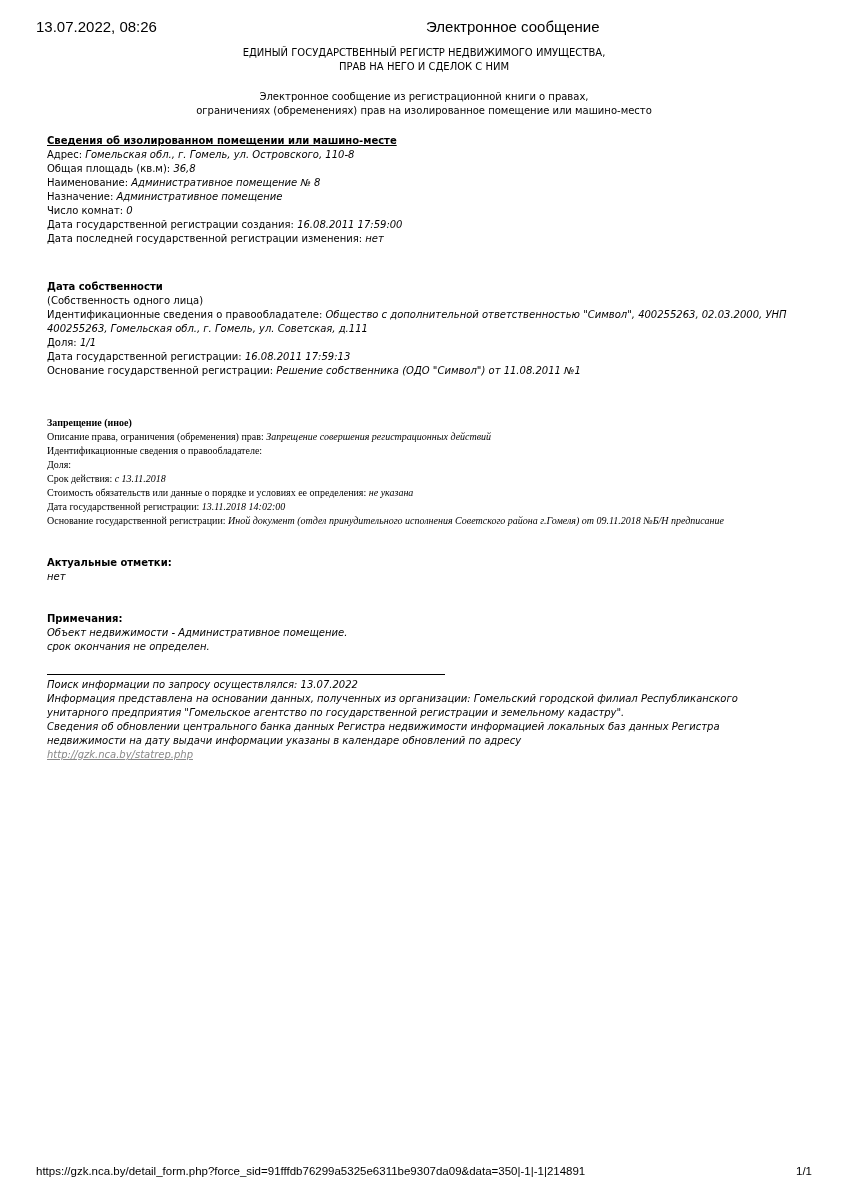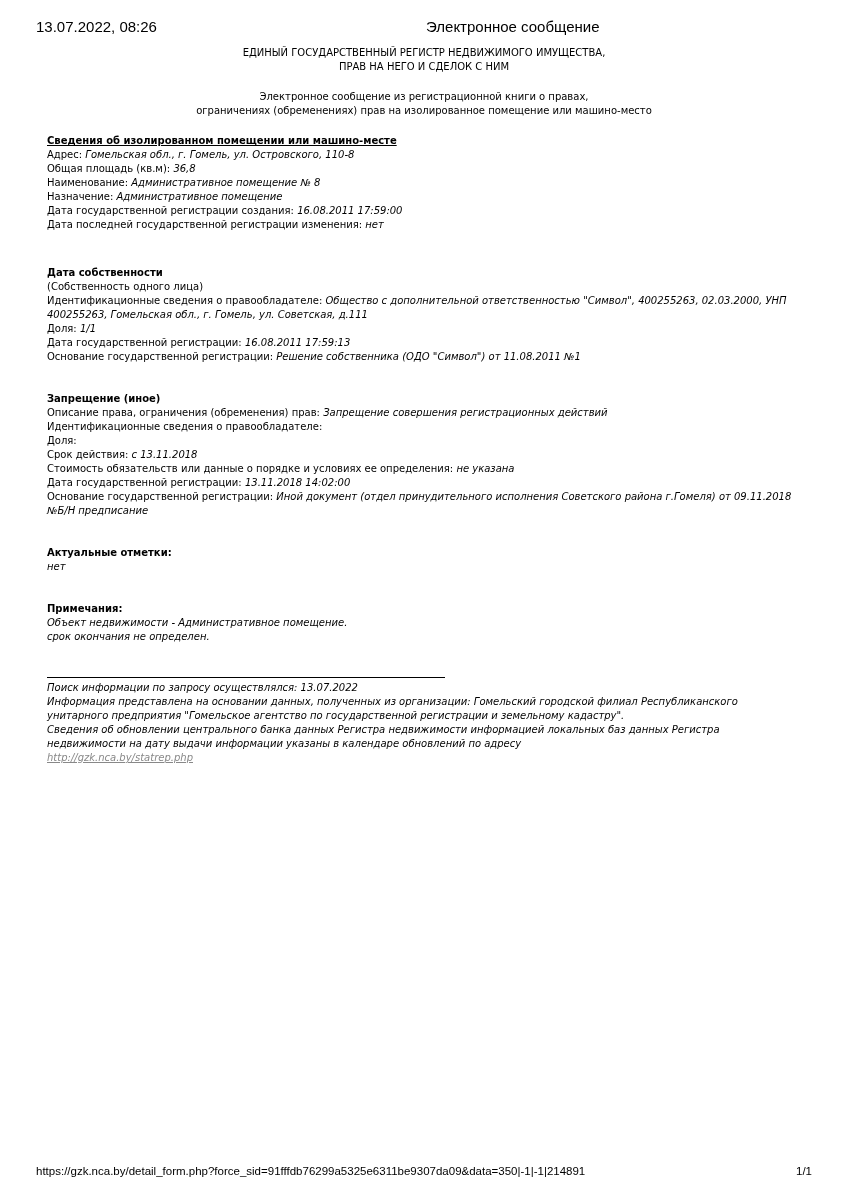--- a/index.html
+++ b/index.html
@@ -33,24 +33,24 @@
   .content {
     position: absolute; top: 46px; left: 47px; right: 47px;
     font-family: "DejaVu Sans", sans-serif;
     font-size: 10px; line-height: 14px;
   }
   .doc-title, .doc-subtitle { text-align: center; }
   .doc-subtitle { margin-top: 16px; }
 
   .section-property   { margin-top: 16px; }
   .section-ownership  { margin-top: 34px; }
-  .section-prohibition{ margin-top: 28px; }
+  .section-prohibition{ margin-top: 38px; font-family: Liberation Serif, serif; }
   .section-marks      { margin-top: 28px; }
   .section-notes      { margin-top: 28px; }
-  .request-info       { margin-top: 33px; }
+  .request-info       { margin-top: 20px; }
 
   .sec-heading { font-weight: bold; }
   .sec-heading.underlined { text-decoration: underline; }
 
   .row .lbl { font-style: normal; }
   .row .val { font-style: italic; }
   .italic { font-style: italic; }
 
   .divider {
     width: 398px; height: 0;
@@ -82,20 +82,21 @@
     <div>Электронное сообщение из регистрационной книги о правах,</div>
     <div>ограничениях (обременениях) прав на изолированное помещение или машино-место</div>
   </div>
 
   <div class="section-property">
     <div class="sec-heading underlined">Сведения об изолированном помещении или машино-месте</div>
     <div class="row"><span class="lbl">Адрес:</span> <span class="val">Гомельская обл., г. Гомель, ул. Островского, 110-8</span></div>
     <div class="row"><span class="lbl">Общая площадь (кв.м):</span> <span class="val">36,8</span></div>
     <div class="row"><span class="lbl">Наименование:</span> <span class="val">Административное помещение № 8</span></div>
     <div class="row"><span class="lbl">Назначение:</span> <span class="val">Административное помещение</span></div>
+    <div class="row"><span class="lbl">Число комнат:</span> <span class="val">0</span></div>
     <div class="row"><span class="lbl">Дата государственной регистрации создания:</span> <span class="val">16.08.2011 17:59:00</span></div>
     <div class="row"><span class="lbl">Дата последней государственной регистрации изменения:</span> <span class="val">нет</span></div>
   </div>
 
   <div class="section-ownership">
     <div class="sec-heading">Дата собственности</div>
     <div class="row">(Собственность одного лица)</div>
     <div class="row"><span class="lbl">Идентификационные сведения о правообладателе:</span> <span class="val">Общество с дополнительной ответственностью "Символ", 400255263, 02.03.2000, УНП 400255263, Гомельская обл., г. Гомель, ул. Советская, д.111</span></div>
     <div class="row"><span class="lbl">Доля:</span> <span class="val">1/1</span></div>
     <div class="row"><span class="lbl">Дата государственной регистрации:</span> <span class="val">16.08.2011 17:59:13</span></div>

